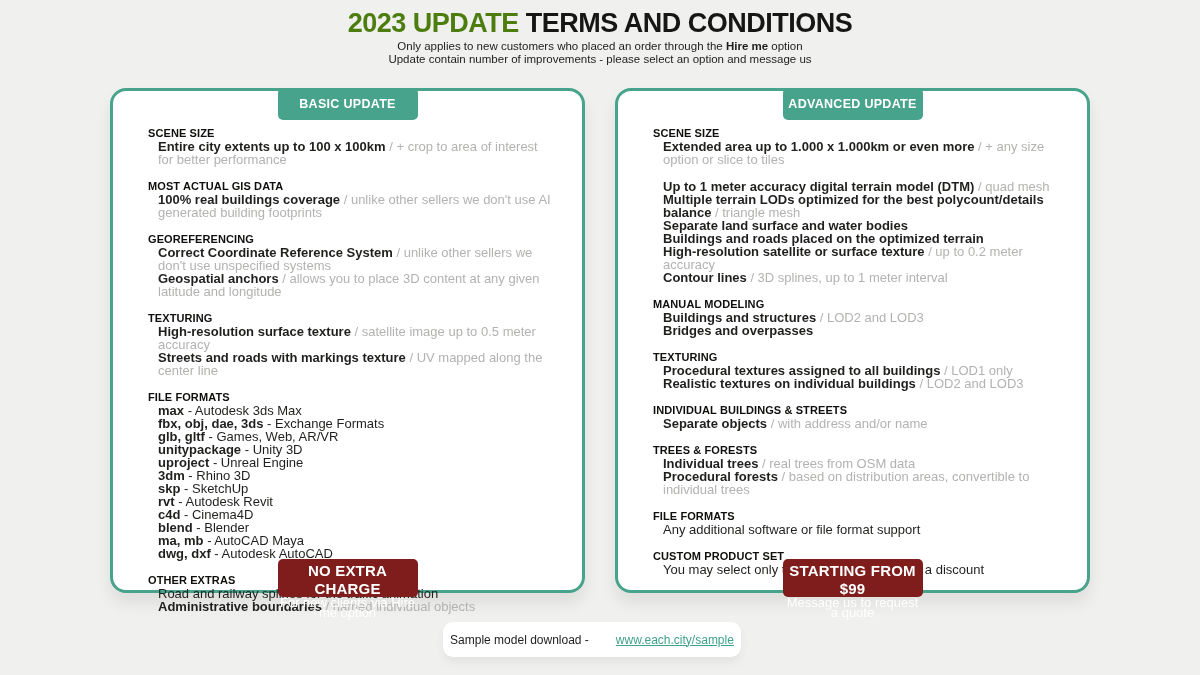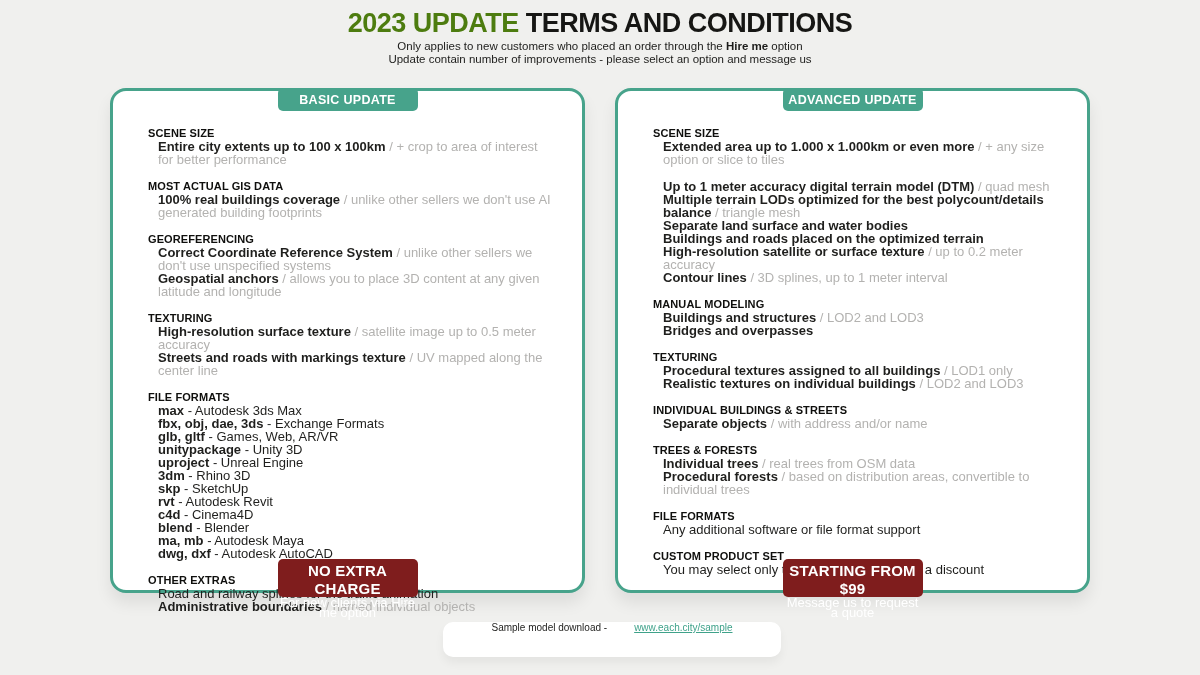--- a/index.html
+++ b/index.html
@@ -42,21 +42,21 @@
   }
   .panel.basic { left: 110px; }
   .panel.advanced { left: 615px; }
 
   .badge-top {
     position: absolute;
     top: -3px;
     left: 50%;
     transform: translateX(-50%);
     width: 140px;
-    height: 23px;
+    height: 32px;
     background: #47a38b;
     border-radius: 5px;
     color: #fff;
     font-weight: bold;
     font-size: 12.5px;
     letter-spacing: 0.3px;
     display: flex;
     align-items: center;
     justify-content: center;
   }
@@ -94,28 +94,29 @@
   .item .main { font-weight: bold; }
   .item.regular .main { font-weight: normal; }
   .item .plain { font-weight: normal; }
   .item .note { color: #b3b2b0; }
 
   
   .sample-bar {
     position: absolute;
     left: 443px;
     top: 622px;
-    width: 338px;
+    width: 298px;
     height: 35px;
     background: #ffffff;
     border-radius: 10px;
     box-shadow: 0 6px 10px rgba(0,0,0,0.05);
     display: flex;
+    align-items: center;
     justify-content: center;
-    font-size: 10px;
+    font-size: 12px;
   }
   .sample-bar a {
     color: #3fa28a;
     text-decoration: underline;
     cursor: pointer;
     padding-left: 27px;
   }
 </style>
 </head>
 <body>
@@ -152,21 +153,21 @@
         <div class="item"><span class="main">max</span><span class="plain"> - Autodesk 3ds Max</span></div>
         <div class="item"><span class="main">fbx, obj, dae, 3ds</span><span class="plain"> - Exchange Formats</span></div>
         <div class="item"><span class="main">glb, gltf</span><span class="plain"> - Games, Web, AR/VR</span></div>
         <div class="item"><span class="main">unitypackage</span><span class="plain"> - Unity 3D</span></div>
         <div class="item"><span class="main">uproject</span><span class="plain"> - Unreal Engine</span></div>
         <div class="item"><span class="main">3dm</span><span class="plain"> - Rhino 3D</span></div>
         <div class="item"><span class="main">skp</span><span class="plain"> - SketchUp</span></div>
         <div class="item"><span class="main">rvt</span><span class="plain"> - Autodesk Revit</span></div>
         <div class="item"><span class="main">c4d</span><span class="plain"> - Cinema4D</span></div>
         <div class="item"><span class="main">blend</span><span class="plain"> - Blender</span></div>
-        <div class="item"><span class="main">ma, mb</span><span class="plain"> - Autodesk Maya</span></div>
+        <div class="item"><span class="main">ma, mb</span><span class="plain"> - AutoCAD Maya</span></div>
         <div class="item"><span class="main">dwg, dxf</span><span class="plain"> - Autodesk AutoCAD</span></div>
       </div>
       <div class="section">
         <div class="heading">OTHER EXTRAS</div>
         <div class="item regular"><span class="main">Road and railway splines for the traffic animation</span></div>
         <div class="item"><span class="main">Administrative boundaries</span><span class="note"> / named individual objects</span></div>
       </div>
     </div>
   <div class="badge-bottom">
     <div class="bb-title">NO EXTRA CHARGE</div>

